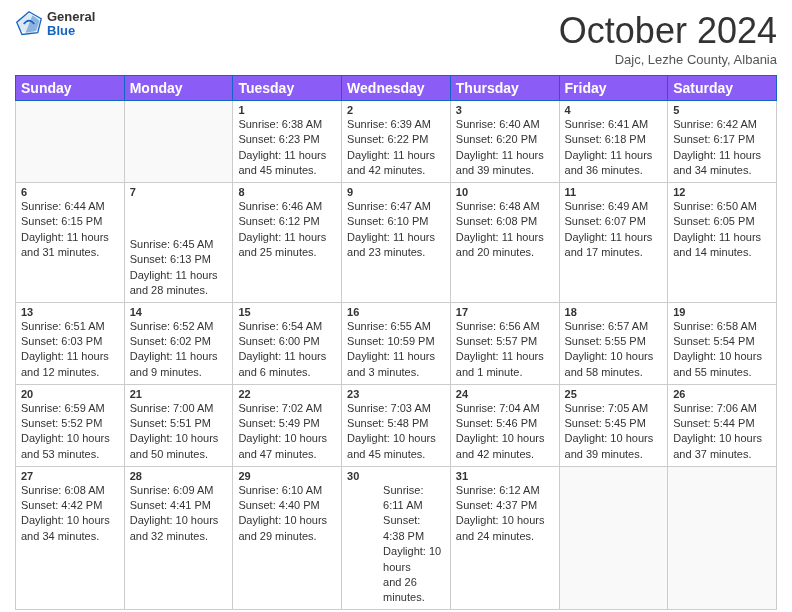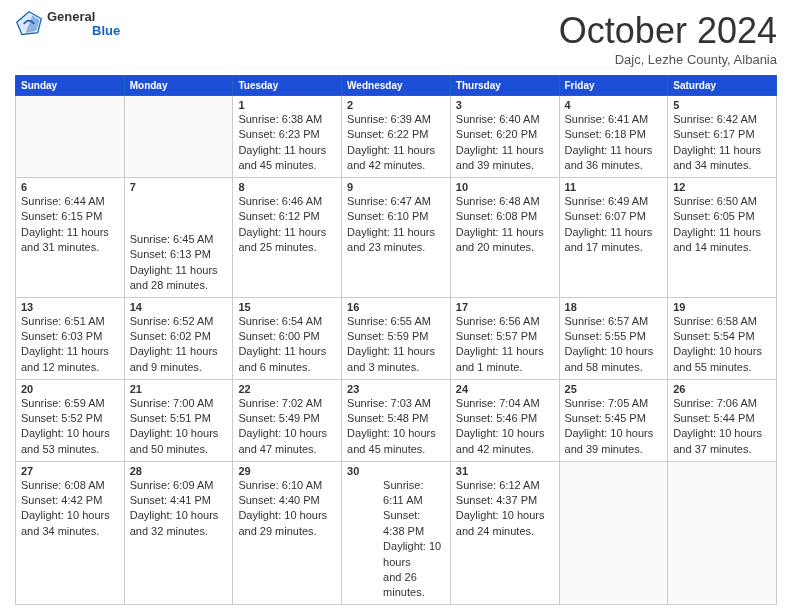--- a/index.html
+++ b/index.html
@@ -35,21 +35,20 @@
     }
     .logo-general {
       font-size: 13px;
       font-weight: bold;
       color: #333;
     }
     .logo-blue {
       font-size: 13px;
       font-weight: bold;
       color: #1565c0;
-      margin-left: 45px;
     }
     .logo-icon {
       width: 28px;
       height: 28px;
     }
     .title-block {
       text-align: right;
     }
     .month-title {
       font-size: 36px;
@@ -61,23 +60,23 @@
       color: #555;
     }
     .calendar {
       flex: 1;
       border: 1px solid #ccc;
       border-collapse: collapse;
       width: 100%;
       table-layout: fixed;
     }
     .calendar th {
-      background: #1d4ed8;
+      background: #8b5cf6;
       color: #fff;
-      font-size: 10px;
+      font-size: 14px;
       font-weight: bold;
       padding: 4px 5px;
       text-align: left;
       border: 1px solid #1565c0;
     }
     .calendar td {
       border: 1px solid #ccc;
       vertical-align: top;
       padding: 3px 5px;
       font-size: 9.5px;
@@ -247,21 +246,21 @@
           <td>
             <span class="day-num">15</span>
             <div class="day-info" style="white-space: pre-line;">Sunrise: 6:54 AM
 Sunset: 6:00 PM
 Daylight: 11 hours
 and 6 minutes.</div>
           </td>
           <td>
             <span class="day-num">16</span>
             <div class="day-info" style="white-space: pre-line;">Sunrise: 6:55 AM
-Sunset: 5:59 PM
+Sunset: 10:59 PM
 Daylight: 11 hours
 and 3 minutes.</div>
           </td>
           <td>
             <span class="day-num">17</span>
             <div class="day-info" style="white-space: pre-line;">Sunrise: 6:56 AM
 Sunset: 5:57 PM
 Daylight: 11 hours
 and 1 minute.</div>
           </td>

